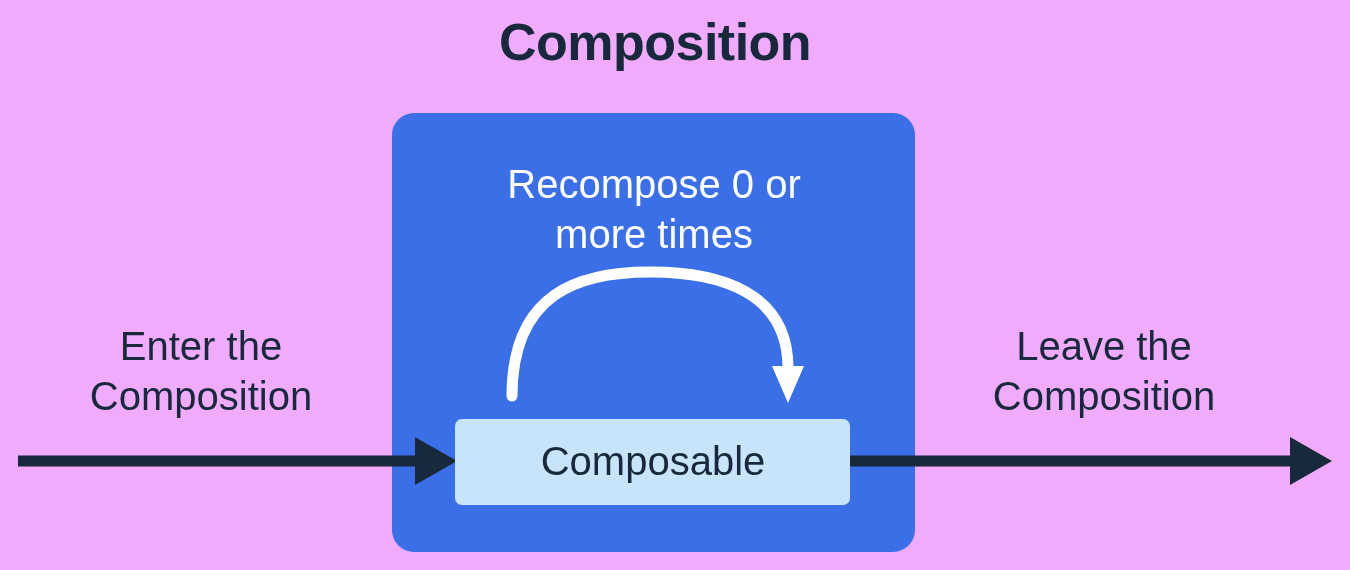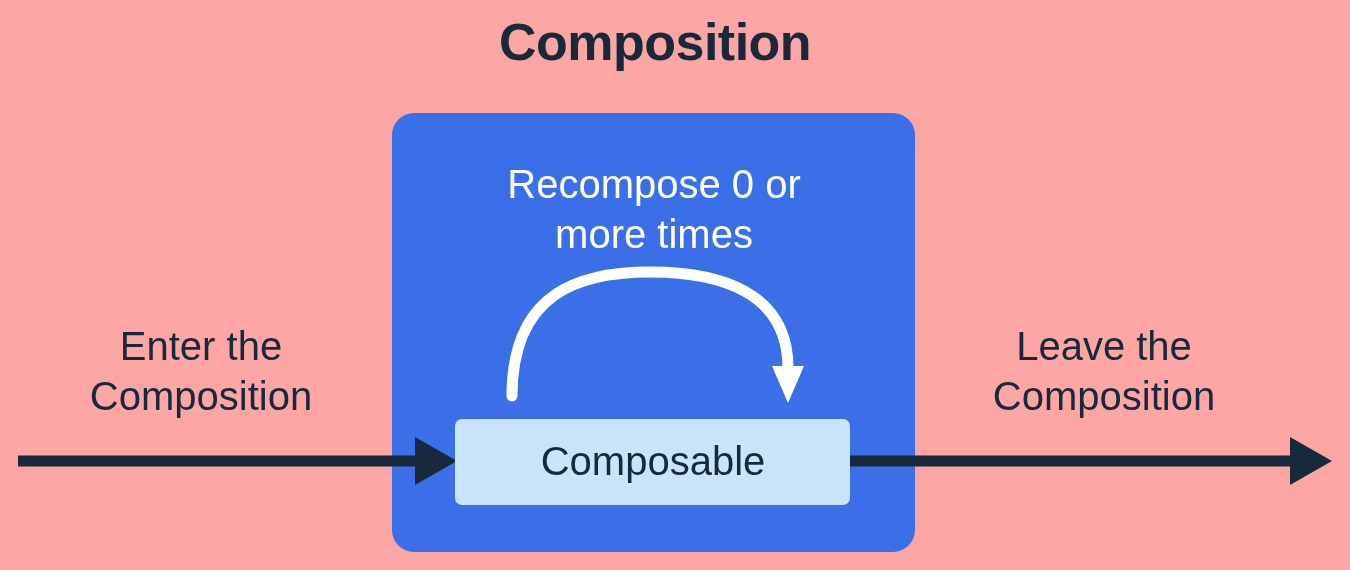--- a/index.html
+++ b/index.html
@@ -8,21 +8,21 @@
     background: #ffffff;
   }
   body {
     font-family: "Liberation Sans", "DejaVu Sans", sans-serif;
     -webkit-font-smoothing: antialiased;
   }
   #stage {
     position: relative;
     width: 1350px;
     height: 570px;
-    background: #fca5a5;
+    background: #f0abfc;
     overflow: hidden;
   }
   #diagram-svg {
     position: absolute;
     left: 0;
     top: 0;
     width: 1350px;
     height: 570px;
   }
   .ttl {

